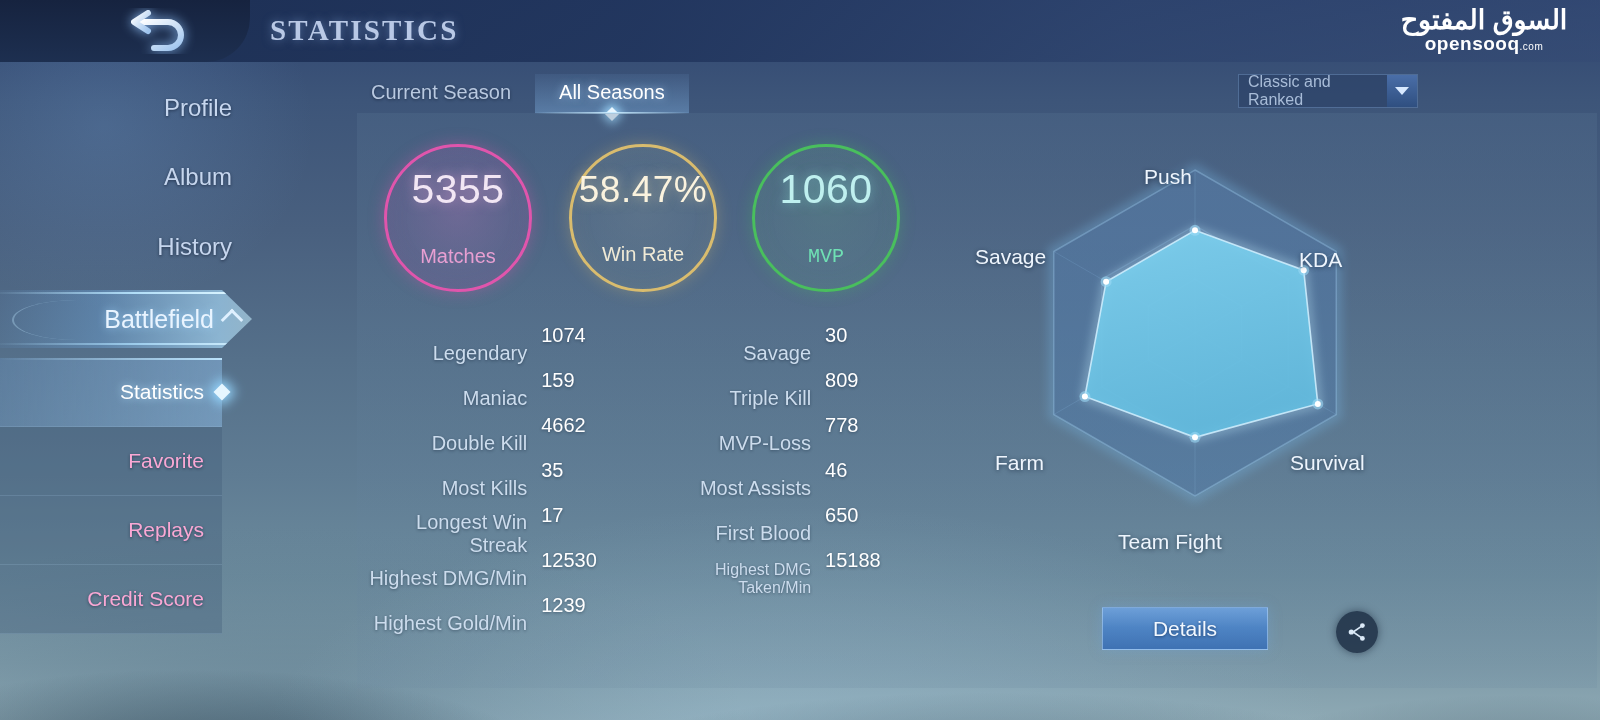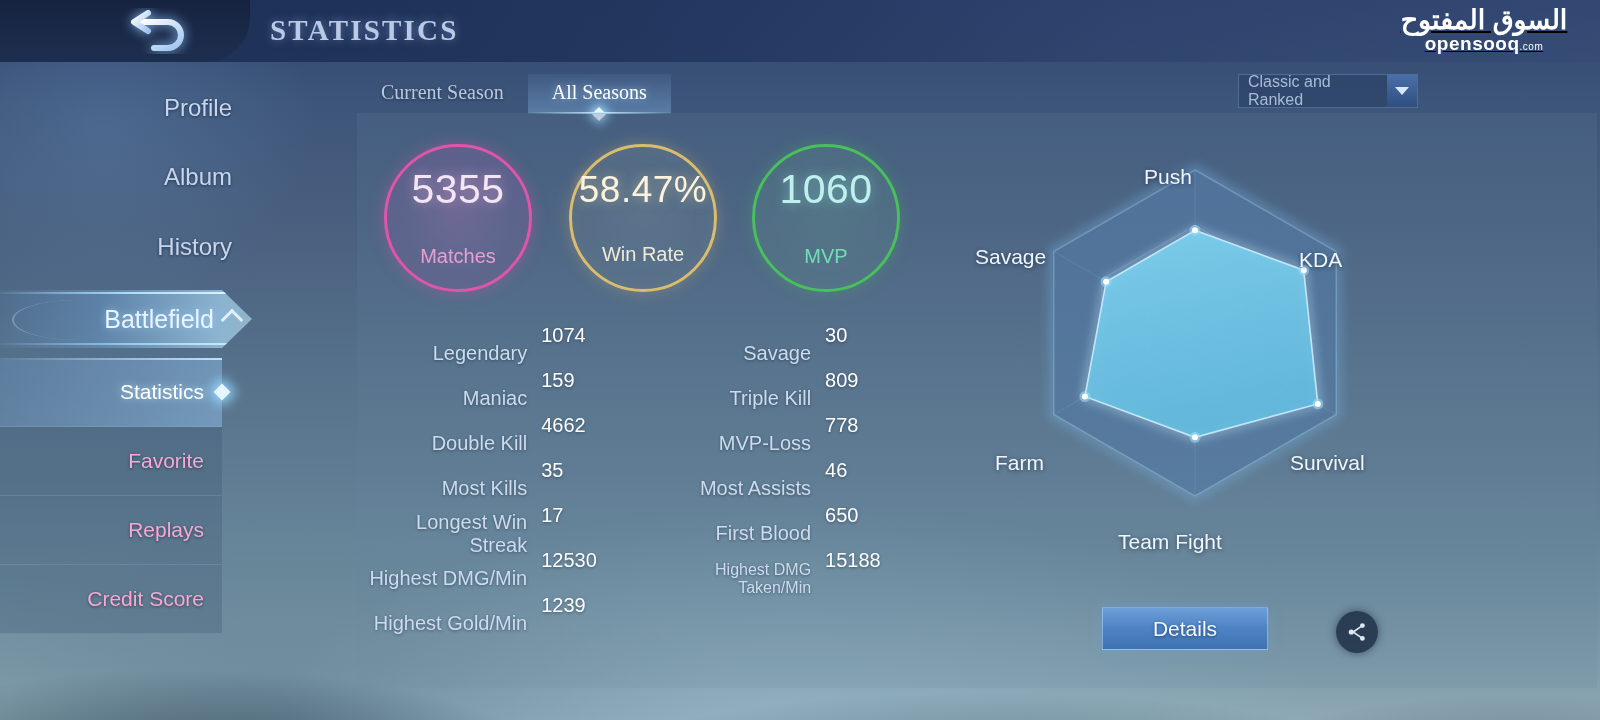--- a/index.html
+++ b/index.html
@@ -58,21 +58,21 @@
     cursor:pointer;
   }
   #title {
     position:absolute; left:270px; top:14px;
     font-family:"Liberation Serif", serif;
     font-size:29px; font-weight:bold; letter-spacing:2.2px;
     color:#b9c9e6; text-shadow:0 0 10px rgba(150,185,240,0.55);
   }
 
   
-  #watermark { position:absolute; right:16px; top:6px; text-align:center; width:200px;text-decoration:underline; }
+  #watermark { position:absolute; right:16px; top:6px; text-align:center; width:200px; }
   #wm-ar {
     font-size:27px; color:#ffffff; font-weight:bold; direction:rtl;
     letter-spacing:-1px; line-height:1.05;
   }
   #wm-en {
     font-size:19px; color:#ffffff; font-weight:bold; letter-spacing:.5px; line-height:1;
   }
   #wm-en .dotcom { font-size:10px; font-weight:normal; }
 
   
@@ -141,21 +141,21 @@
     content:""; position:absolute; left:0; top:0; right:0; height:2px;
     background:linear-gradient(to right, rgba(150,205,255,0) 0%, rgba(190,230,255,0.95) 100%);
   }
   #active-diamond {
     position:absolute; right:-6px; top:50%; margin-top:-6px;
     width:12px; height:12px; background:#e6f6ff; transform:rotate(45deg);
     box-shadow:0 0 12px 4px rgba(150,215,255,0.95);
   }
 
   
-  #tabs { position:absolute; left:357px; top:74px; display:flex; align-items:flex-end;font-family:Liberation Serif, serif; }
+  #tabs { position:absolute; left:347px; top:74px; display:flex; align-items:flex-end; }
   .tab {
     position:relative; padding:7px 24px 9px; font-size:20px;
     color:#b9c9e0; cursor:pointer; text-shadow:0 1px 3px rgba(10,20,40,0.5);
   }
   .tab.active {
     color:#ffffff;
     background:linear-gradient(to bottom, rgba(120,165,215,0.10) 0%, rgba(130,180,230,0.40) 100%);
     text-shadow:0 0 8px rgba(180,220,255,0.7);
   }
   .tab.active:after {
@@ -220,21 +220,21 @@
   #circle-winrate .val { color:#fbf3de; font-size:37px; text-shadow:0 0 12px rgba(245,225,165,0.5); }
   #circle-winrate .lbl { color:#f0ead6; }
 
   #circle-mvp {
     left:395px; top:31px;
     border:3px solid #49bf5d;
     background:radial-gradient(circle at 50% 45%, rgba(95,145,135,0.35) 0%, rgba(95,135,140,0.22) 70%, rgba(95,130,140,0.10) 100%);
     box-shadow:0 0 16px rgba(73,191,93,0.30), inset 0 0 22px rgba(73,191,93,0.08);
   }
   #circle-mvp .val { color:#bff0ef; text-shadow:0 0 12px rgba(140,235,215,0.55); }
-  #circle-mvp .lbl { color:#6fe0b4; }
+  #circle-mvp .lbl { color:#6fe0b4;font-family:Liberation Mono, monospace; }
 
   
   #stats-grid { position:absolute; left:0; top:200px; width:560px; }
   .stat-row { display:flex; height:45px; align-items:center; }
   .stat-row .name {
     width:190px; text-align:right; padding-right:14px;
     font-size:20px; color:#ccdced; text-shadow:0 1px 3px rgba(15,30,50,0.45);margin-top:36px;
   }
   .stat-row .name.small { font-size:16px; }
   .stat-row .val {

